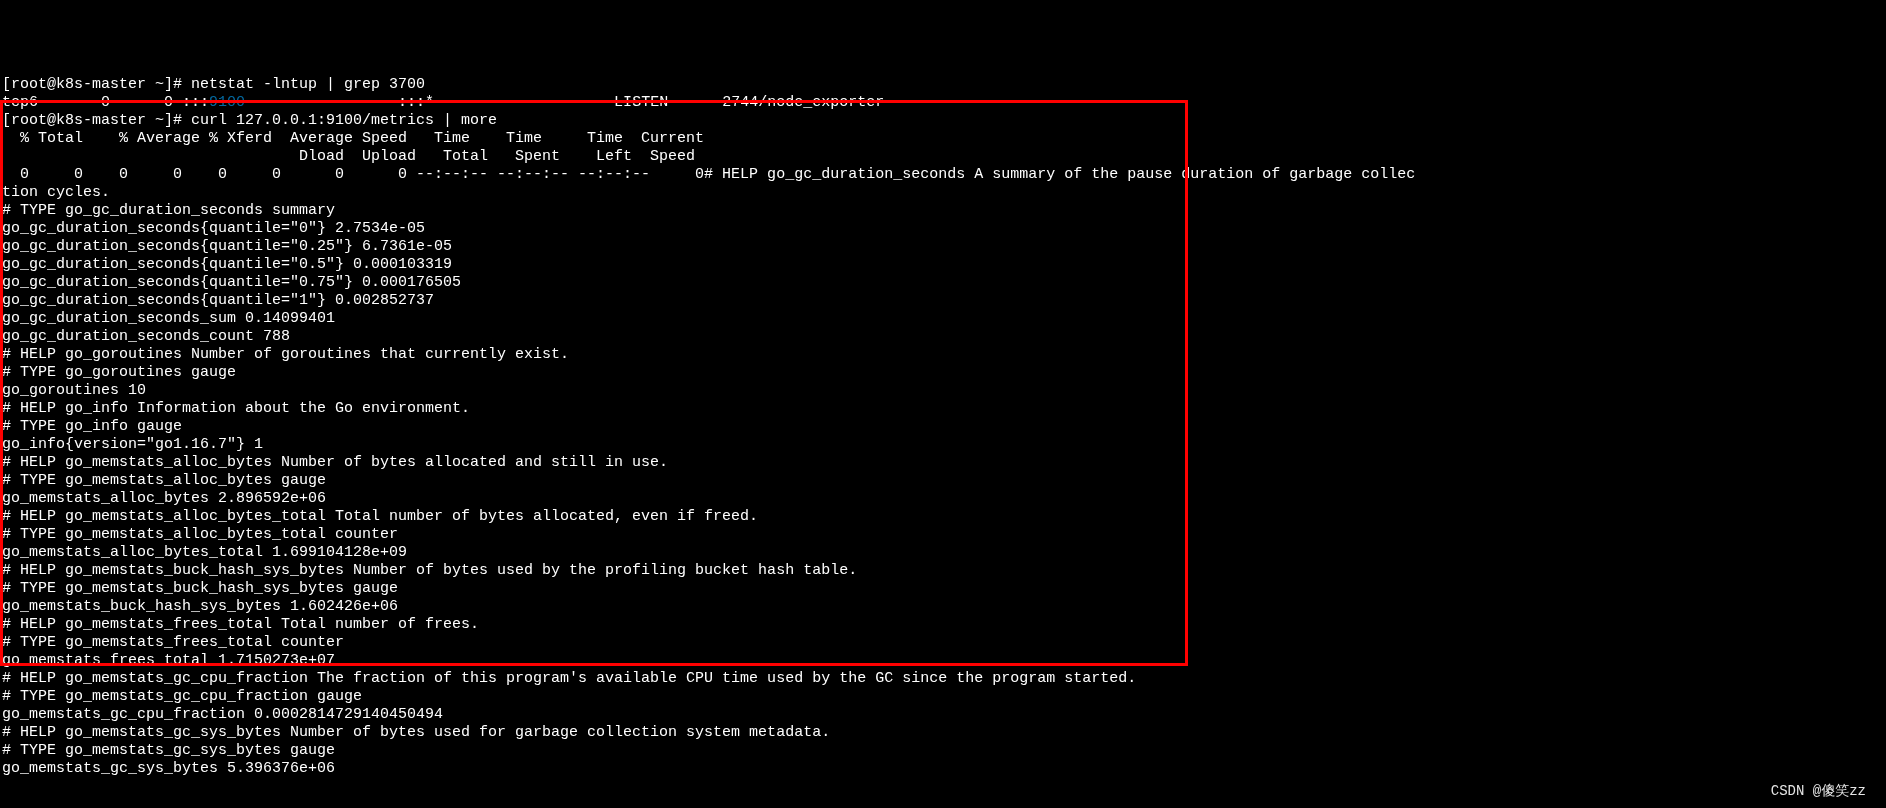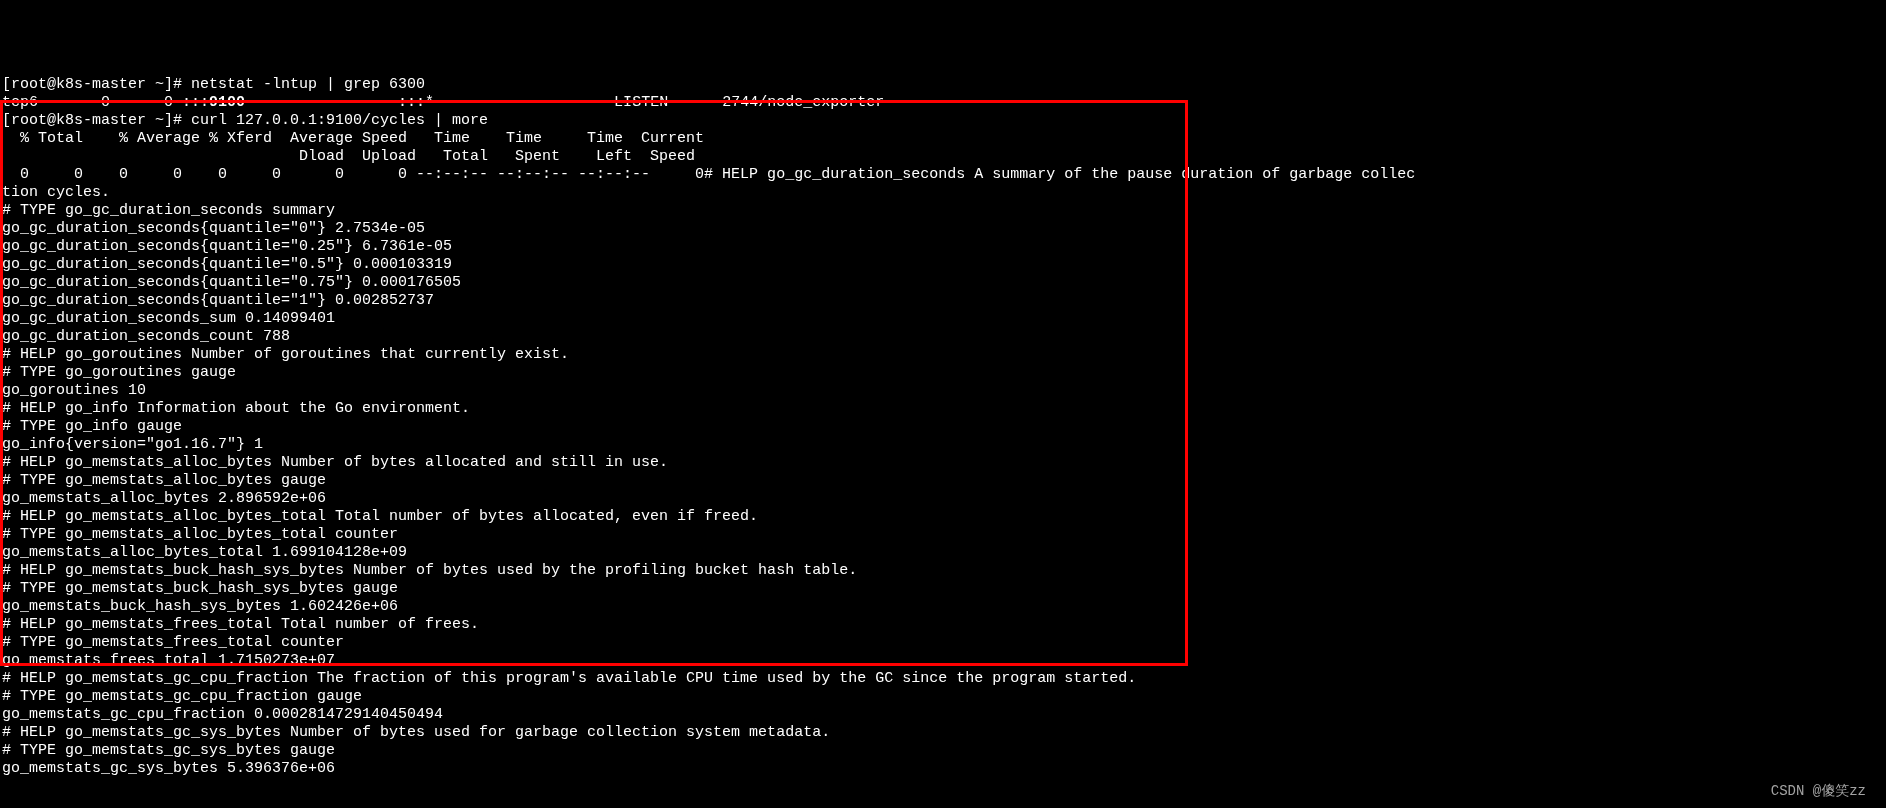--- a/index.html
+++ b/index.html
@@ -22,39 +22,39 @@
   .red-box {
     position: absolute;
     border: 3px solid #ff0000;
     top: 100px;
     left: 0px;
     width: 1182px;
     height: 560px;
     pointer-events: none;
   }
   .highlight-port {
-    color: #ffffff;
-    font-weight: bold;
+    color: #0369a1;
+    font-weight: normal;
   }
   .watermark {
     position: absolute;
     bottom: 8px;
     right: 20px;
-    color: #a3a3a3;
+    color: #e5e5e5;
     font-size: 14px;
   }
 </style>
 </head>
 <body>
 
 
 
-<div class="terminal"><span>[root@k8s-master ~]#</span> <span>netstat -lntup | grep 6300</span>
+<div class="terminal"><span>[root@k8s-master ~]#</span> <span>netstat -lntup | grep 3700</span>
 <span>tcp6       0      0 :::</span><span class="highlight-port">9100</span><span>                 :::*                    LISTEN      2744/node_exporter</span>
-<span>[root@k8s-master ~]#</span> <span>curl 127.0.0.1:9100/cycles | more</span>
+<span>[root@k8s-master ~]#</span> <span>curl 127.0.0.1:9100/metrics | more</span>
 <span>  % Total    % Average % Xferd  Average Speed   Time    Time     Time  Current</span>
 <span>                                 Dload  Upload   Total   Spent    Left  Speed</span>
 <span>  0     0    0     0    0     0      0      0 --:--:-- --:--:-- --:--:--     0# HELP go_gc_duration_seconds A summary of the pause duration of garbage collec</span>
 <div id="metrics-block">tion cycles.
 # TYPE go_gc_duration_seconds summary
 go_gc_duration_seconds{quantile="0"} 2.7534e-05
 go_gc_duration_seconds{quantile="0.25"} 6.7361e-05
 go_gc_duration_seconds{quantile="0.5"} 0.000103319
 go_gc_duration_seconds{quantile="0.75"} 0.000176505
 go_gc_duration_seconds{quantile="1"} 0.002852737

